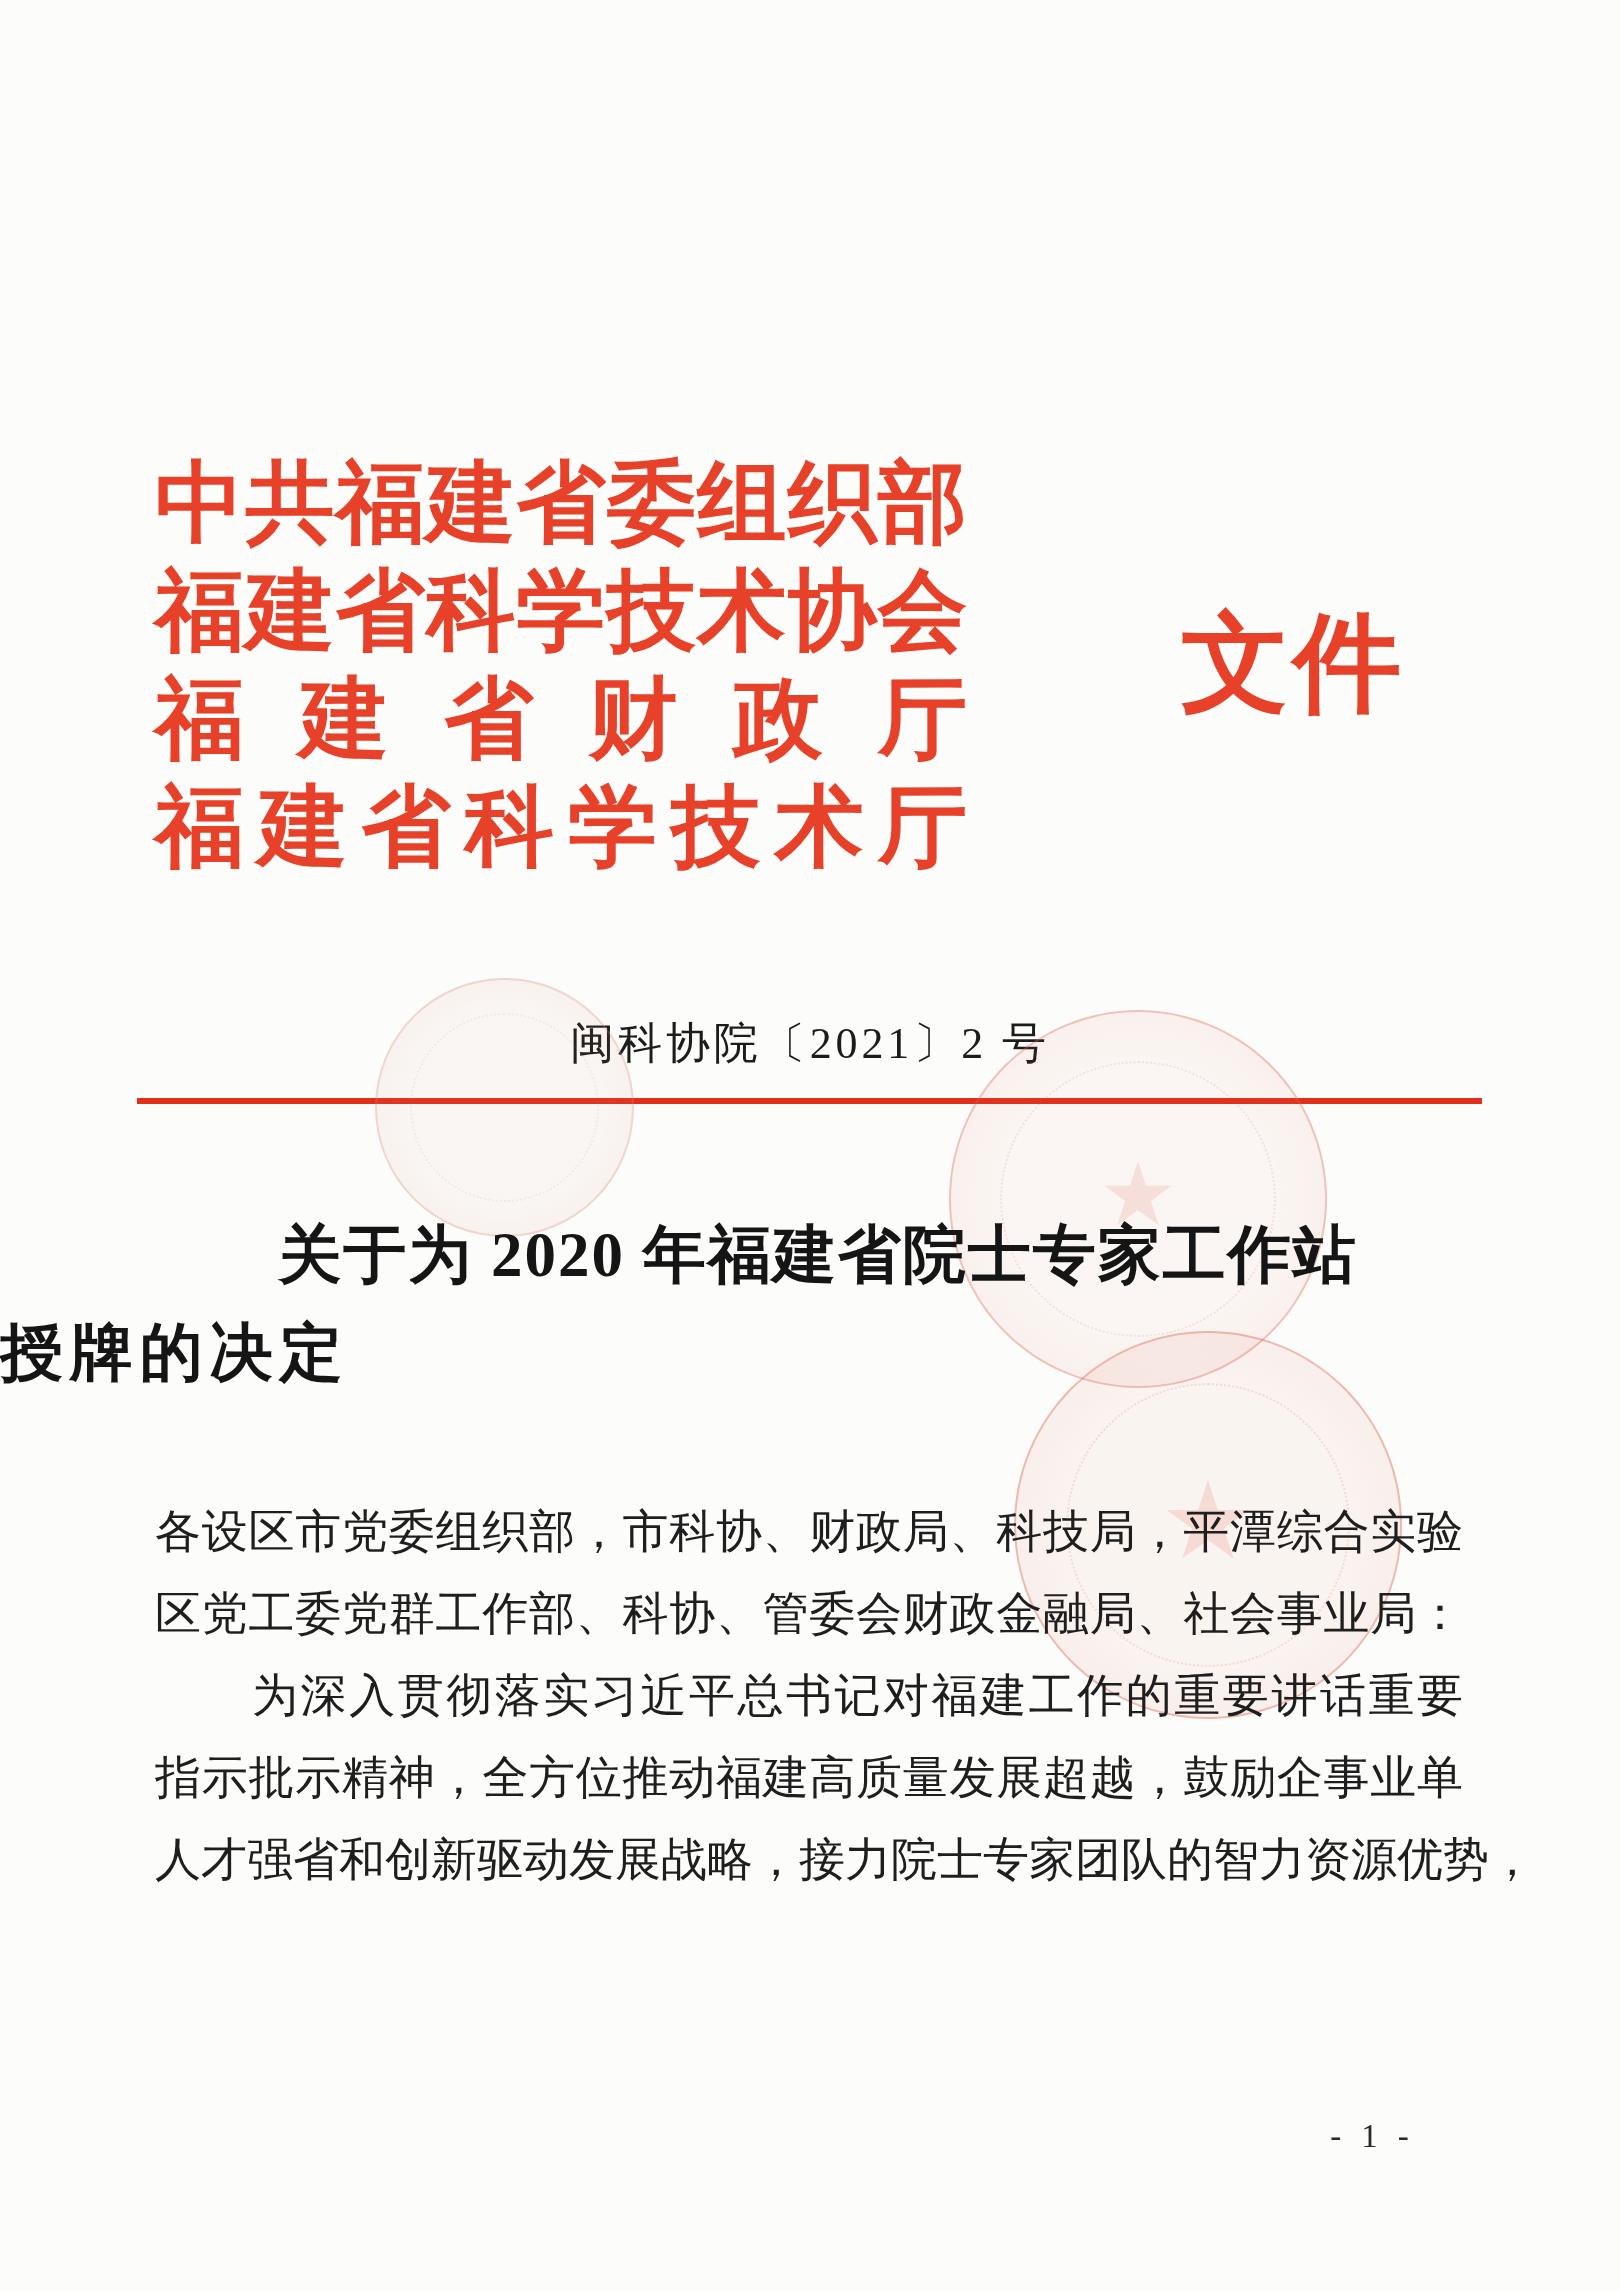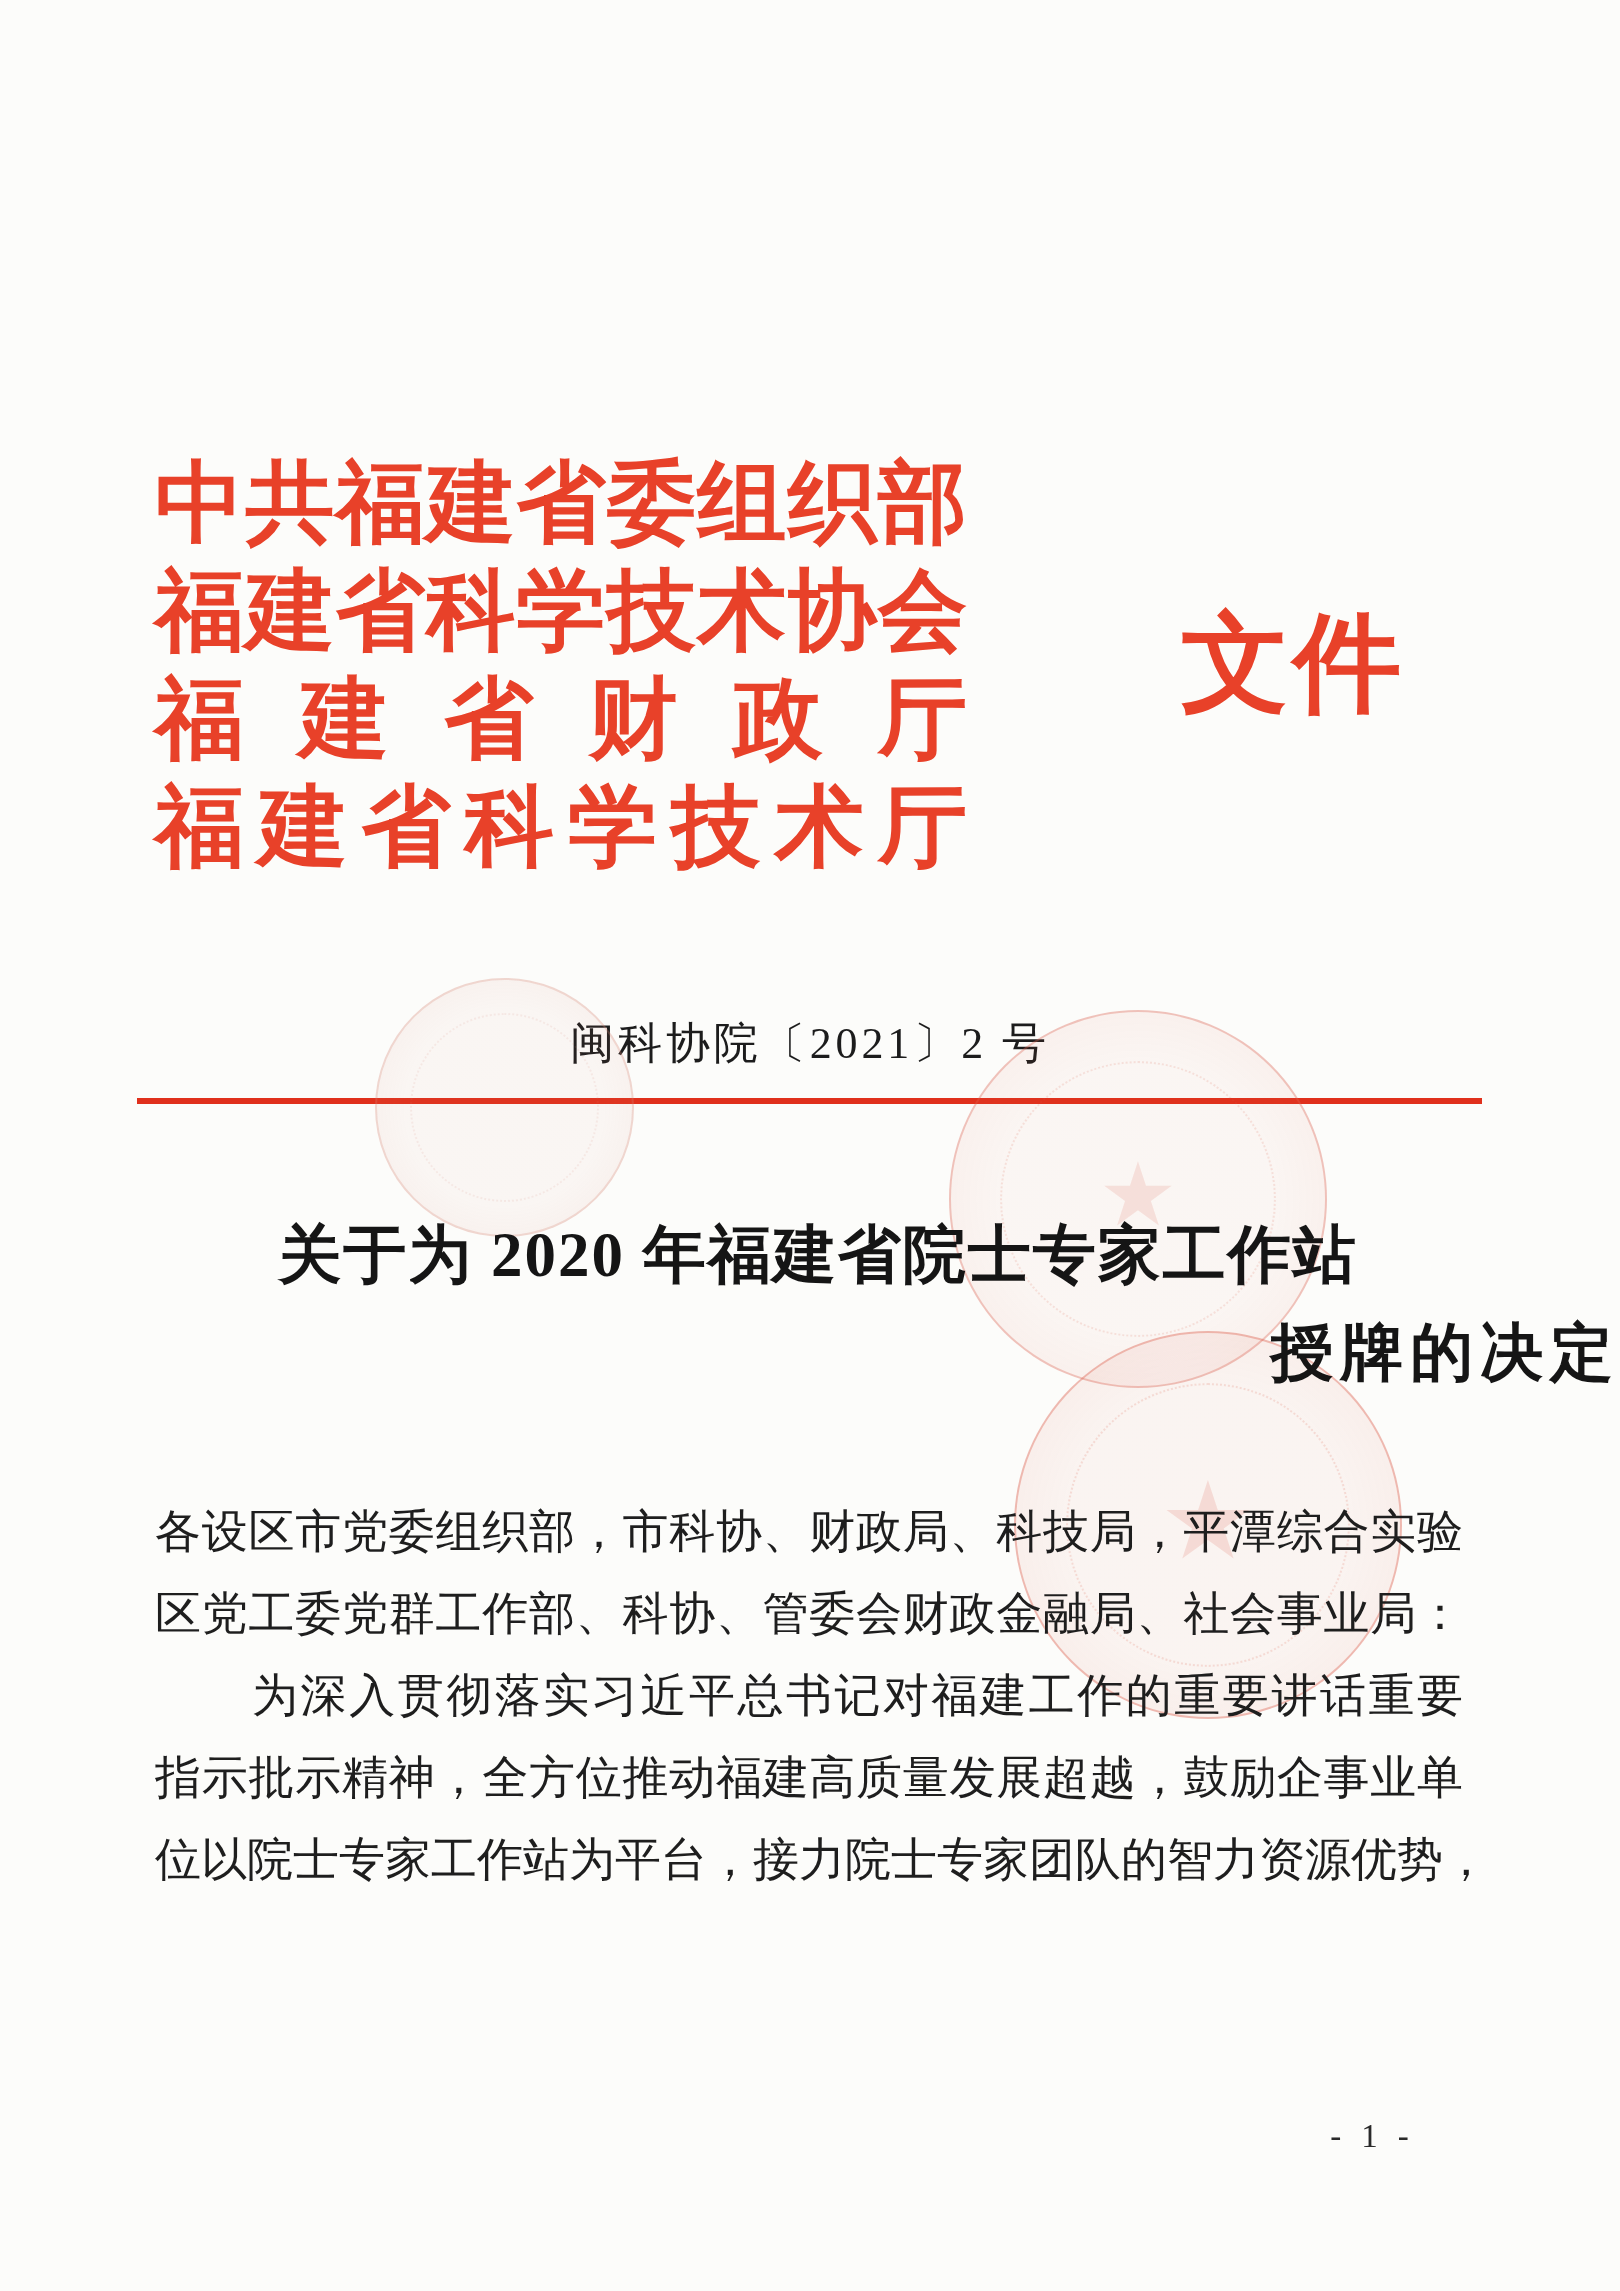--- a/index.html
+++ b/index.html
@@ -78,21 +78,21 @@
     line-height: 84px;
     font-weight: 700;
     color: #151515;
     letter-spacing: 2px;
   }
   .doc-title-2 {
     position: absolute;
     left: 0;
     top: 1311px;
     width: 1620px;
-    text-align: right;
+    text-align: left;
     font-size: 63px;
     line-height: 84px;
     font-weight: 700;
     color: #151515;
     letter-spacing: 6.9px;
   }
 
   
   .body-block {
     position: absolute;
@@ -195,17 +195,17 @@
 </div>
 
 <div class="doc-title-1">关于为 2020 年福建省院士专家工作站</div>
 <div class="doc-title-2">授牌的决定</div>
 
 <div class="body-block">
   <div class="body-line">各设区市党委组织部，市科协、财政局、科技局，平潭综合实验</div>
   <div class="body-line">区党工委党群工作部、科协、管委会财政金融局、社会事业局：</div>
   <div class="body-line">　　为深入贯彻落实习近平总书记对福建工作的重要讲话重要</div>
   <div class="body-line">指示批示精神，全方位推动福建高质量发展超越，鼓励企事业单</div>
-  <div class="body-line">位以院士专家工作站为平台，接力院士专家团队的智力资源优势，</div>
+  <div class="body-line">人才强省和创新驱动发展战略，接力院士专家团队的智力资源优势，</div>
 </div>
 
 <div class="page-number">- 1 -</div>
 
 
 </body></html>

